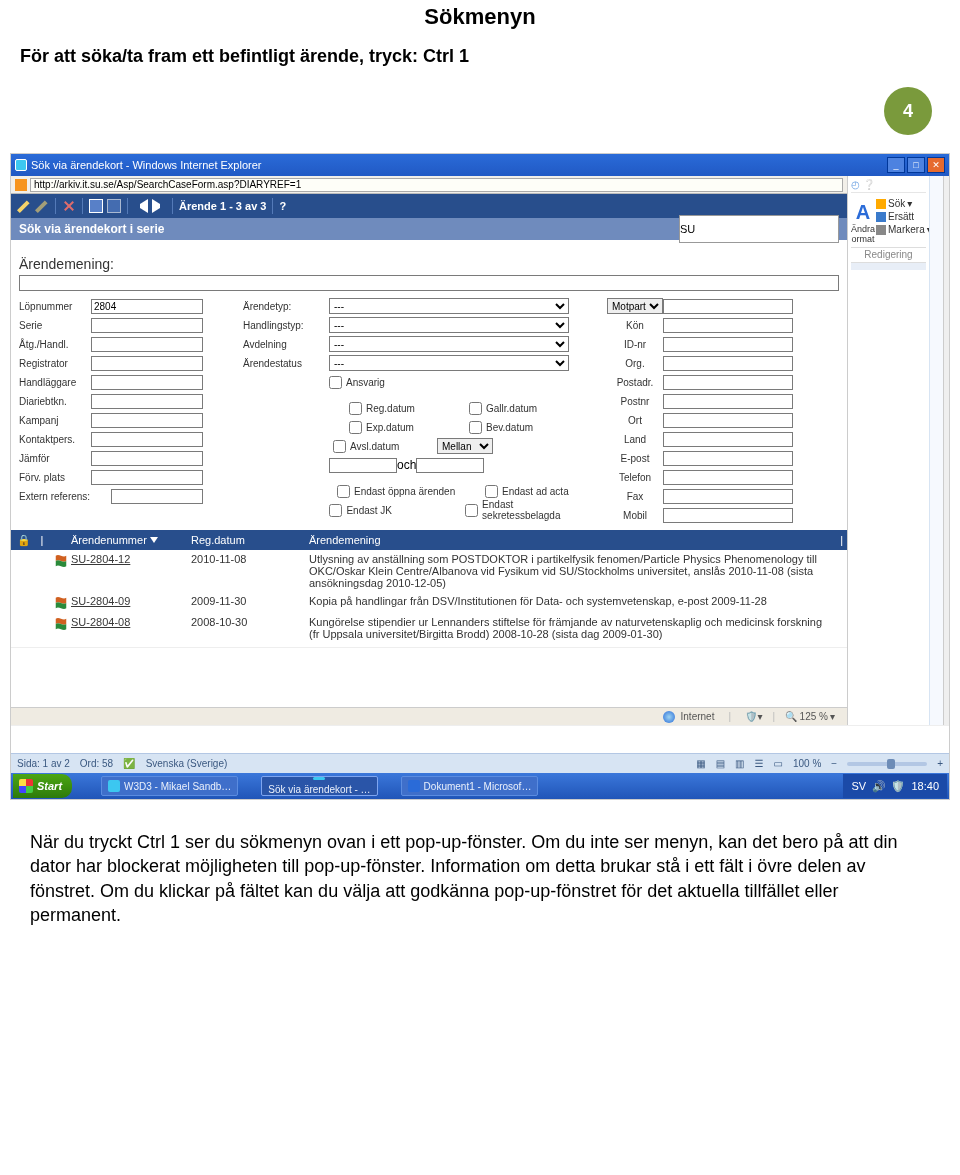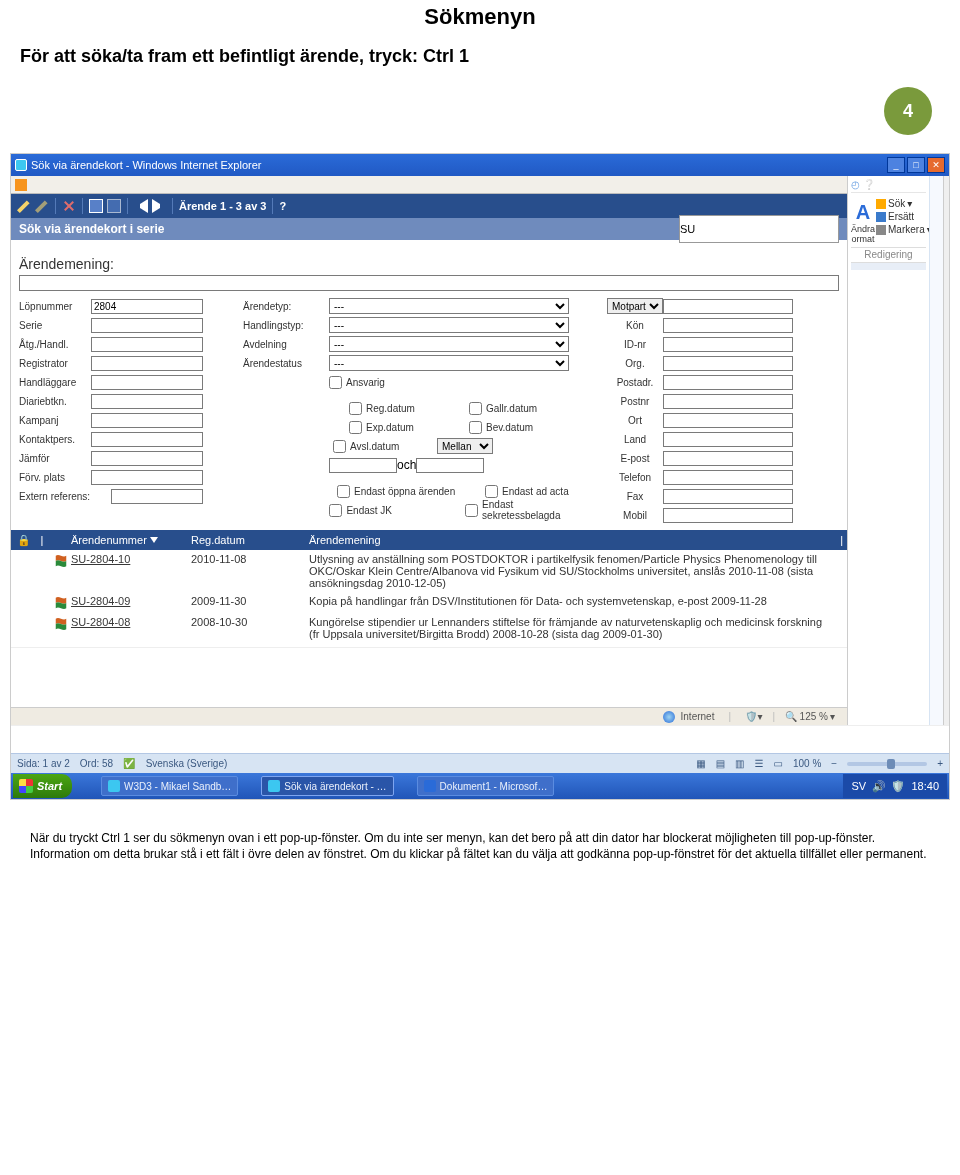--- a/index.html
+++ b/index.html
@@ -253,33 +253,33 @@
     border:1px solid #5b8ce0;
     height:20px;
     display:flex; align-items:center;
     padding:0 6px; gap:4px;
     border-radius:2px;
     max-width:140px;
     color:#eaf0fb;
     font-size:10px;
     overflow:hidden; white-space:nowrap;margin-left:23px;
   }
-  .taskbtn.active { background:#2a55a8; border:1px solid #7ea5f0;}
+  .taskbtn.active { background:#2a55a8; border:1px solid #7ea5f0;flex-direction:column;}
   .tbic { width:12px;height:12px;background:#bcd; border-radius:2px;}
   .tbic.ie { background:#3cc7f0;}
   .tbic.word { background:#2a6bd8;}
   .tray {
     background:#1b4aa8;
     display:flex;align-items:center;
     height:24px;padding:0 8px; gap:6px;
     margin-left:auto;
   }
   
   .doc-para {
-    font-size: 12px;
+    font-size: 18px;
     padding: 30px 30px 10px 30px;
     line-height: 1.35;
   }
   .scroll-side-indicator{width:6px;background:#efefef;border-left:1px solid #ccc;}
   .vruler{ width:14px; }
 </style>
 </head>
 <body>
 
 <div class="doc-heading">Sökmenyn</div>
@@ -300,20 +300,21 @@
       <div class="winbtn">□</div>
       <div class="winbtn close">✕</div>
     </div>
   </div>
 
   <div class="mainrow">
     <div class="browserarea">
 
       <div class="addrbar">
         <span class="favicon"></span>
+        <input value="http://arkiv.it.su.se/Asp/SearchCaseForm.asp?DIARYREF=1" style="">
       </div>
 
       <div class="app-toolbar">
         <span class="tbicon tb-pencil"></span>
         <span class="tbicon tb-pencil" style="opacity:.6"></span>
         <span class="tb-sep"></span>
         <span class="tbicon tb-x"></span>
         <span class="tb-sep"></span>
         <span class="tbicon tb-disk"></span>
         <span class="tbicon tb-disk" style="opacity:.6"></span>
@@ -539,21 +540,21 @@
         </div>
 
         <div class="results-row">
           <span class="r-pad"></span>
           <span class="doc-icon">
             <svg class="doc-icon-svg" viewBox="0 0 16 16">
                 <path fill="#d06020" d="M2 2 C6 -1 10 5 14 2 L14 8 C10 11 6 5 2 8 Z"></path>
                 <path fill="#2a8a3a" d="M2 8 C6 5 10 11 14 8 L14 14 C10 17 6 11 2 14 Z"></path>
               </svg>
           </span>
-          <span class="r-arende">SU-2804-10</span>
+          <span class="r-arende">SU-2804-12</span>
           <span class="r-date">2010-11-08</span>
           <span class="r-text">Utlysning av anställning som POSTDOKTOR i partikelfysik fenomen/Particle Physics Phenomenology till OKC/Oskar Klein Centre/Albanova vid Fysikum vid SU/Stockholms universitet, anslås 2010-11-08 (sista ansökningsdag 2010-12-05)</span>
         </div>
 
         <div class="results-row">
           <span class="r-pad"></span>
           <span class="doc-icon">
             <svg class="doc-icon-svg" viewBox="0 0 16 16">
                 <path fill="#d06020" d="M2 2 C6 -1 10 5 14 2 L14 8 C10 11 6 5 2 8 Z"></path>
                 <path fill="#2a8a3a" d="M2 8 C6 5 10 11 14 8 L14 14 C10 17 6 11 2 14 Z"></path>

